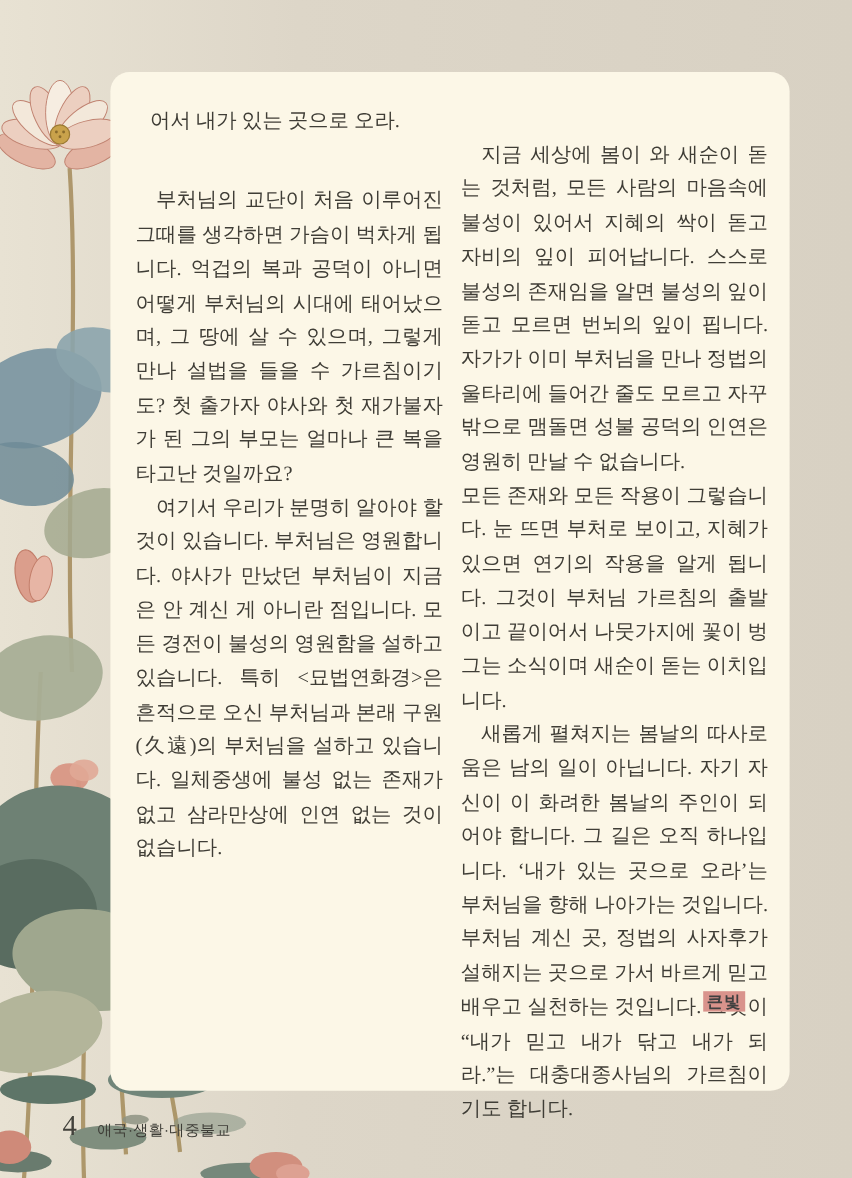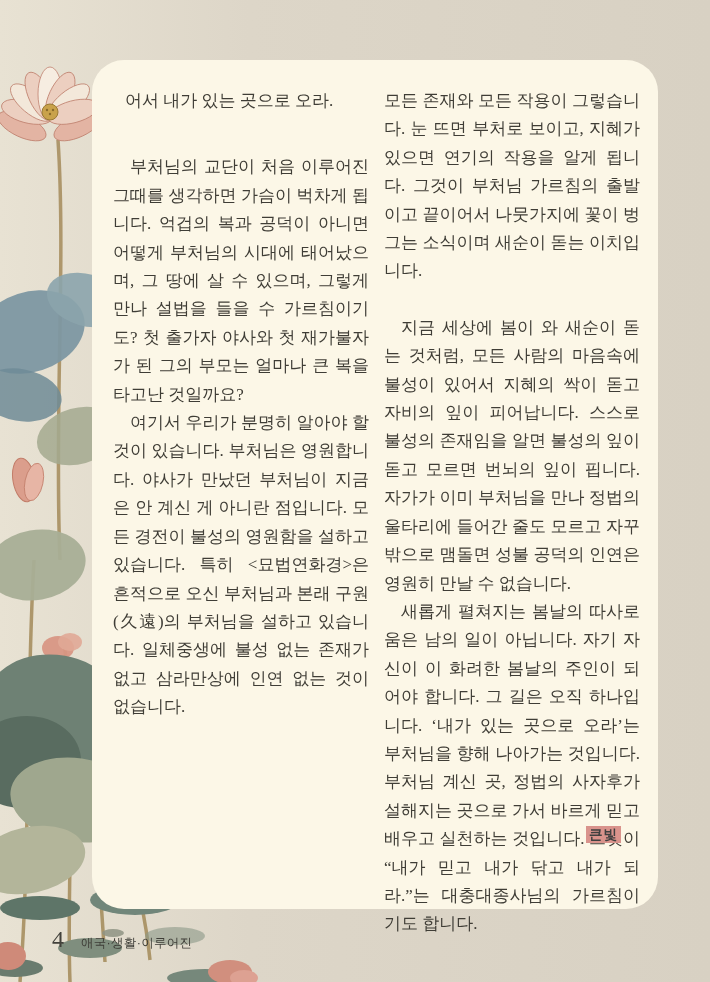--- a/index.html
+++ b/index.html
@@ -4,21 +4,21 @@
 <style>
   html,body{margin:0;padding:0;}
   body{
     width:710px;height:982px;position:relative;overflow:hidden;
     background:#d9d2c4;
     font-family:"Liberation Serif","DejaVu Serif",serif;
   }
   .bg-art{position:absolute;left:0;top:0;width:710px;height:982px;display:block;}
   .panel{
     position:absolute;left:92px;top:60px;width:566px;height:849px;
-    background:#fcf7e7;border-radius:32px;
+    background:#fcf7e7;border-radius:16px;
   }
   .col{
     position:absolute;top:27px;width:256px;
     color:#3f3d36;font-size:17px;line-height:28.4px;
     text-align:justify;word-break:break-all;
   }
   .col-left{left:21px;}
   .col-right{left:292px;}
   .quote{padding-left:12px;margin:0 0 38px 0;}
   .quote p{margin:0;}
@@ -125,24 +125,24 @@
 
   <div class="col col-left">
     <div class="quote">
       <p>어서 내가 있는 곳으로 오라.</p>
     </div>
     <p class="para">부처님의 교단이 처음 이루어진 그때를 생각하면 가슴이 벅차게 됩니다. 억겁의 복과 공덕이 아니면 어떻게 부처님의 시대에 태어났으며, 그 땅에 살 수 있으며, 그렇게 만나 설법을 들을 수 가르침이기도? 첫 출가자 야사와 첫 재가불자가 된 그의 부모는 얼마나 큰 복을 타고난 것일까요?</p>
     <p class="para">여기서 우리가 분명히 알아야 할 것이 있습니다. 부처님은 영원합니다. 야사가 만났던 부처님이 지금은 안 계신 게 아니란 점입니다. 모든 경전이 불성의 영원함을 설하고 있습니다. 특히 &lt;묘법연화경&gt;은 흔적으로 오신 부처님과 본래 구원(久遠)의 부처님을 설하고 있습니다. 일체중생에 불성 없는 존재가 없고 삼라만상에 인연 없는 것이 없습니다.</p>
   </div>
 
   <div class="col col-right">
+    <p class="para gap-before">지금 세상에 봄이 와 새순이 돋는 것처럼, 모든 사람의 마음속에 불성이 있어서 지혜의 싹이 돋고 자비의 잎이 피어납니다. 스스로 불성의 존재임을 알면 불성의 잎이 돋고 모르면 번뇌의 잎이 핍니다. 자가가 이미 부처님을 만나 정법의 울타리에 들어간 줄도 모르고 자꾸 밖으로 맴돌면 성불 공덕의 인연은 영원히 만날 수 없습니다.</p>
     <p class="para flush">모든 존재와 모든 작용이 그렇습니다. 눈 뜨면 부처로 보이고, 지혜가 있으면 연기의 작용을 알게 됩니다. 그것이 부처님 가르침의 출발이고 끝이어서 나뭇가지에 꽃이 벙그는 소식이며 새순이 돋는 이치입니다.</p>
-    <p class="para gap-before">지금 세상에 봄이 와 새순이 돋는 것처럼, 모든 사람의 마음속에 불성이 있어서 지혜의 싹이 돋고 자비의 잎이 피어납니다. 스스로 불성의 존재임을 알면 불성의 잎이 돋고 모르면 번뇌의 잎이 핍니다. 자가가 이미 부처님을 만나 정법의 울타리에 들어간 줄도 모르고 자꾸 밖으로 맴돌면 성불 공덕의 인연은 영원히 만날 수 없습니다.</p>
     <p class="para">새롭게 펼쳐지는 봄날의 따사로움은 남의 일이 아닙니다. 자기 자신이 이 화려한 봄날의 주인이 되어야 합니다. 그 길은 오직 하나입니다. ‘내가 있는 곳으로 오라’는 부처님을 향해 나아가는 것입니다. 부처님 계신 곳, 정법의 사자후가 설해지는 곳으로 가서 바르게 믿고 배우고 실천하는 것입니다. 그것이 “내가 믿고 내가 닦고 내가 되라.”는 대충대종사님의 가르침이기도 합니다.</p>
   </div>
 
   <span class="endmark">큰빛</span>
 </div>
 
 <div class="footer">
   <span class="page-num">4</span>
-  <span class="tagline">애국·생활·이루어진</span>
+  <span class="tagline">애국·생활·대중불교</span>
 </div>
 
 </body></html>

